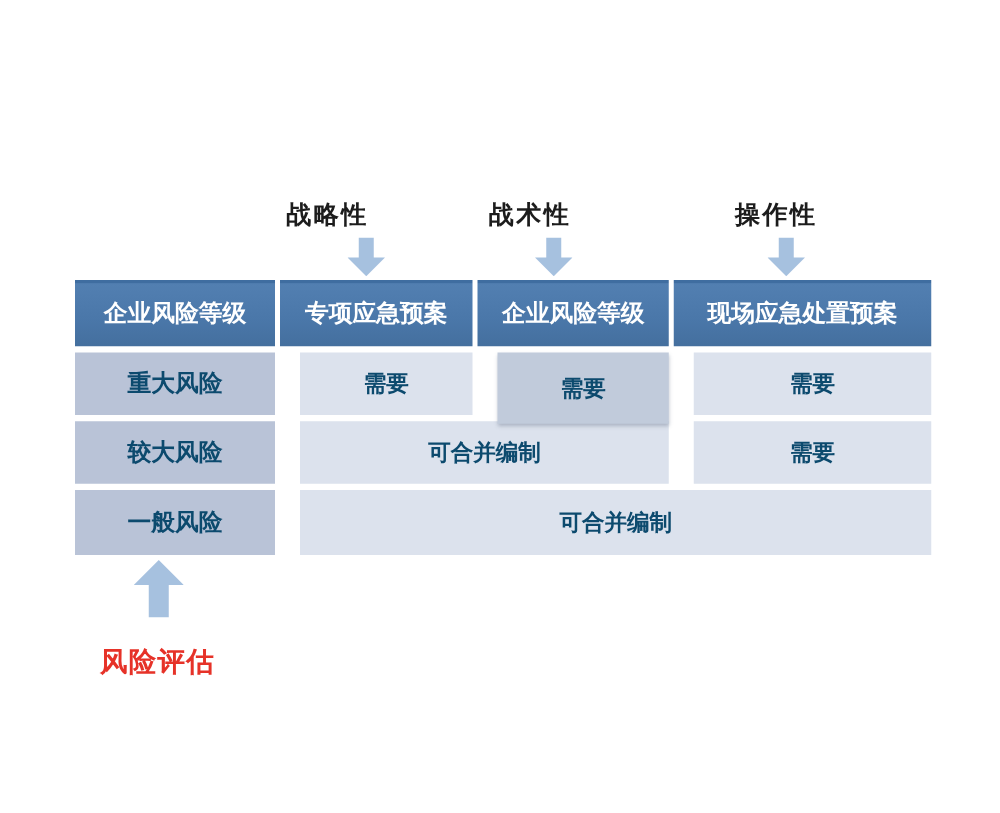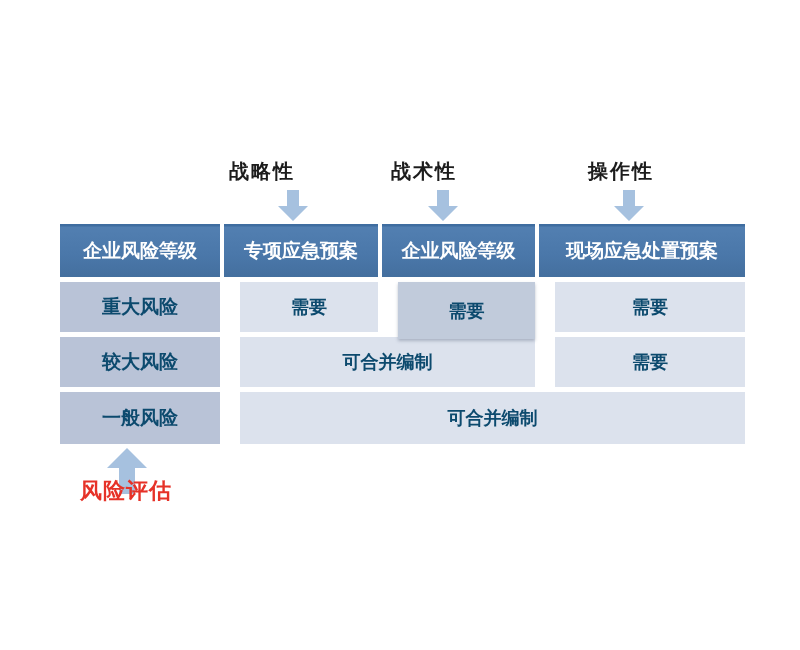--- a/index.html
+++ b/index.html
@@ -94,21 +94,21 @@
     box-shadow: 0 2px 3px rgba(110, 122, 145, 0.45);
     z-index: 1;
   }
   .span2 { grid-column: span 2; }
   .span3 { grid-column: span 3; }
 
   
   .assessment-label {
     position: absolute;
     left: 67px;
-    top: 476px;
+    top: 515px;
     width: 118px;
     text-align: center;
     font-size: 22px;
     font-weight: 700;
     letter-spacing: 1px;
     color: var(--assessment-red, #e63228);
     font-family: "DejaVu Serif", "Liberation Serif", serif;
   }
 </style>
 </head>

